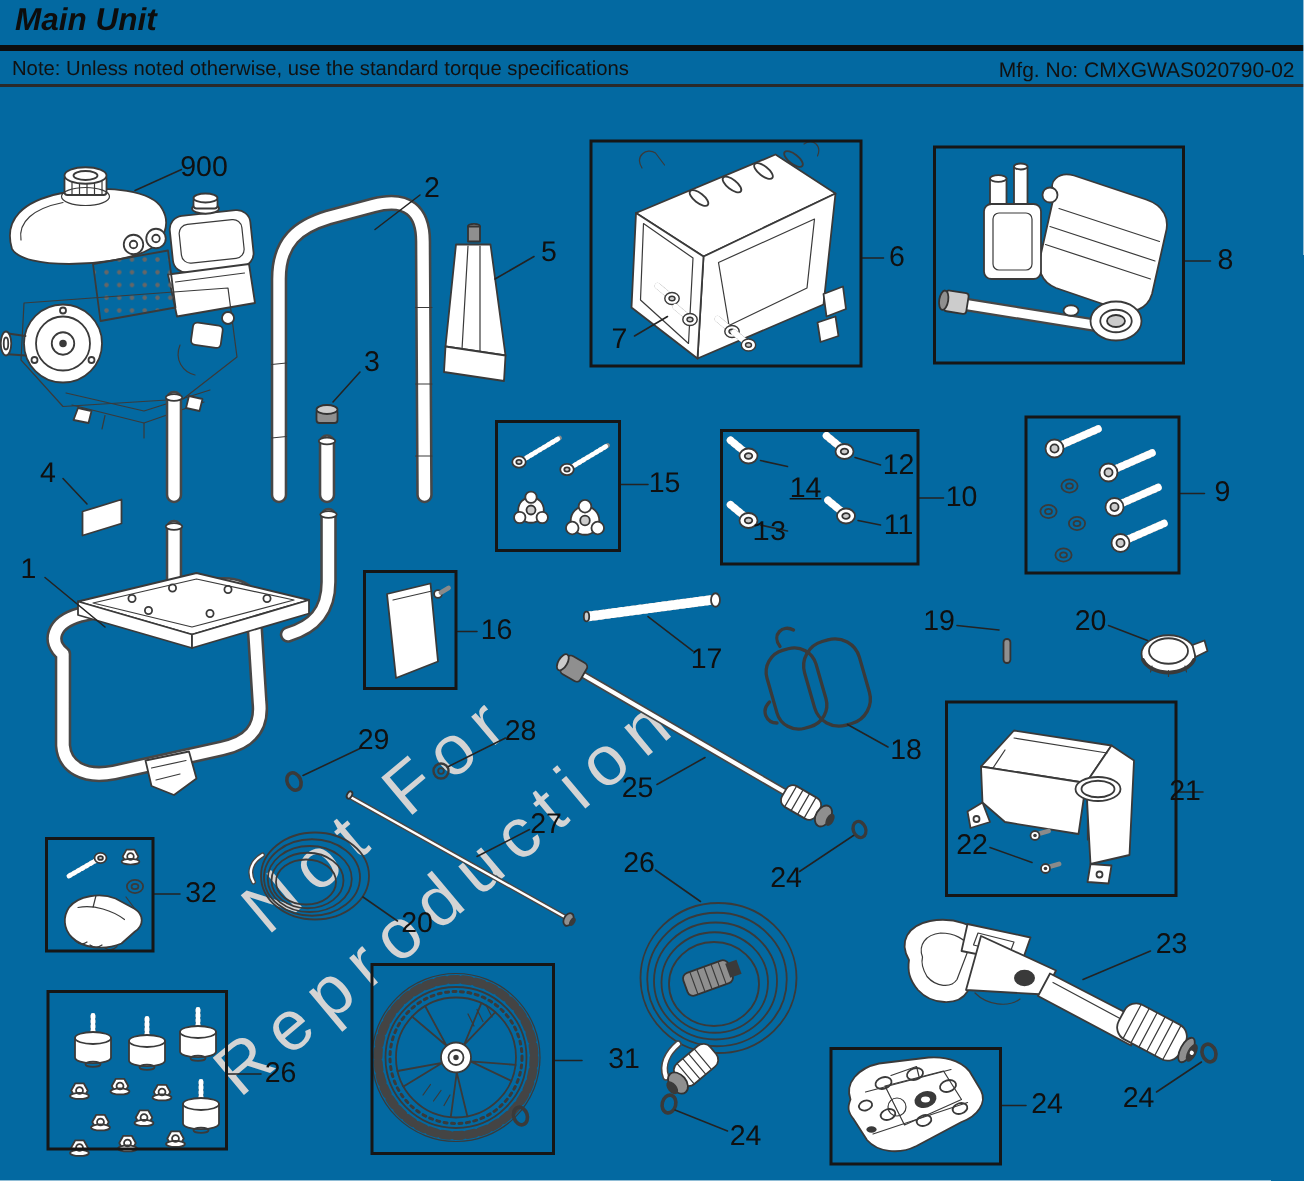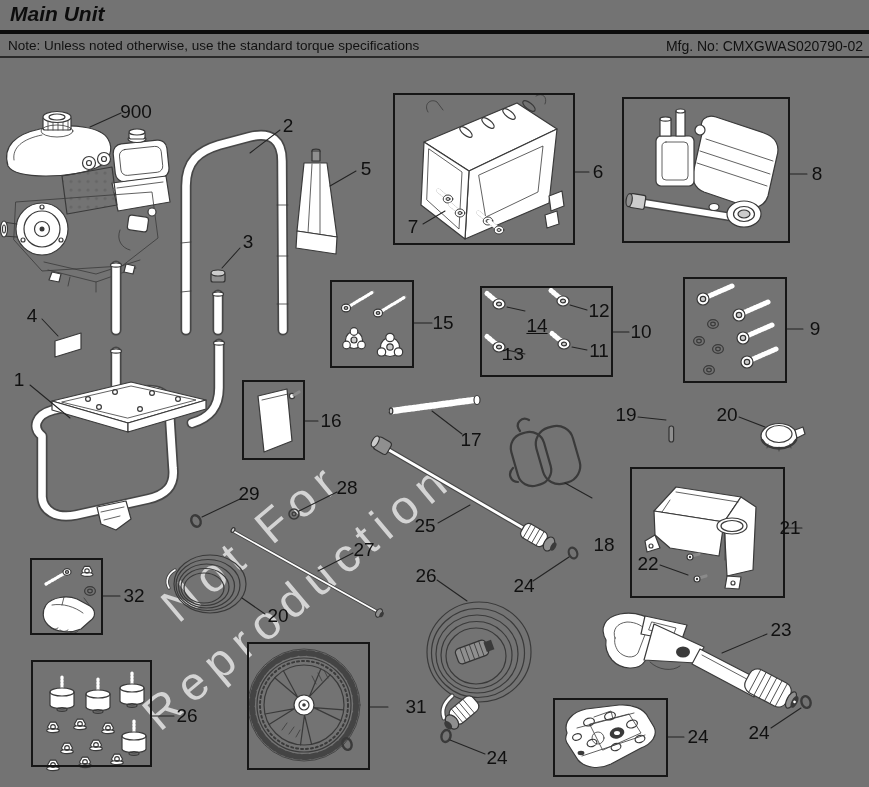--- a/index.html
+++ b/index.html
@@ -1,16 +1,16 @@
 <!DOCTYPE html>
 <html><head>
 <meta charset="utf-8">
 <style>
   html,body{margin:0;padding:0;background:#fff;}
-  .page{position:relative;width:869px;height:787px;background:#737373;overflow:hidden;
+  .page{position:relative;width:869px;height:787px;background:#0369a1;overflow:hidden;
         font-family:"Liberation Sans",sans-serif;color:#111;}
   .title{position:absolute;left:10px;top:2px;font-size:21px;font-weight:bold;font-style:italic;color:#0d0d0d;}
   .rule-thick{position:absolute;left:0;top:30px;width:869px;height:4px;background:#0d0d0d;}
   .note{position:absolute;left:8px;top:38px;font-size:13.5px;}
   .mfg{position:absolute;right:6px;top:38px;font-size:14px;}
   .rule-thin{position:absolute;left:0;top:56px;width:869px;height:2px;background:#2a2a2a;}
   .watermark{position:absolute;left:15px;top:498px;width:520px;text-align:center;
              transform:rotate(-40deg);color:#d4d4d4;font-size:47px;letter-spacing:9px;
              line-height:1.5;white-space:nowrap;z-index:0;}
   svg.art{position:absolute;left:0;top:0;z-index:1;}
@@ -554,21 +554,21 @@
   <div class="callout" style="left:537px;top:326px;text-decoration:underline;">14</div>
   <div class="callout" style="left:599px;top:311px;">12</div>
   <div class="callout" style="left:513px;top:355px;font-family:Liberation Mono, monospace;">13</div>
   <div class="callout" style="left:599px;top:351px;">11</div>
   <div class="callout" style="left:641px;top:332px;">10</div>
   <div class="callout" style="left:815px;top:329px;">9</div>
   <div class="callout" style="left:331px;top:421px;">16</div>
   <div class="callout" style="left:471px;top:440px;">17</div>
   <div class="callout" style="left:626px;top:415px;">19</div>
   <div class="callout" style="left:727px;top:415px;">20</div>
-  <div class="callout" style="left:604px;top:501px;margin-top:44px;">18</div>
+  <div class="callout" style="left:604px;top:501px;">18</div>
   <div class="callout" style="left:790px;top:528px;">21</div>
   <div class="callout" style="left:648px;top:564px;">22</div>
   <div class="callout" style="left:249px;top:494px;">29</div>
   <div class="callout" style="left:347px;top:488px;">28</div>
   <div class="callout" style="left:425px;top:526px;">25</div>
   <div class="callout" style="left:364px;top:550px;">27</div>
   <div class="callout" style="left:524px;top:586px;">24</div>
   <div class="callout" style="left:426px;top:576px;">26</div>
   <div class="callout" style="left:278px;top:616px;">20</div>
   <div class="callout" style="left:134px;top:596px;">32</div>

